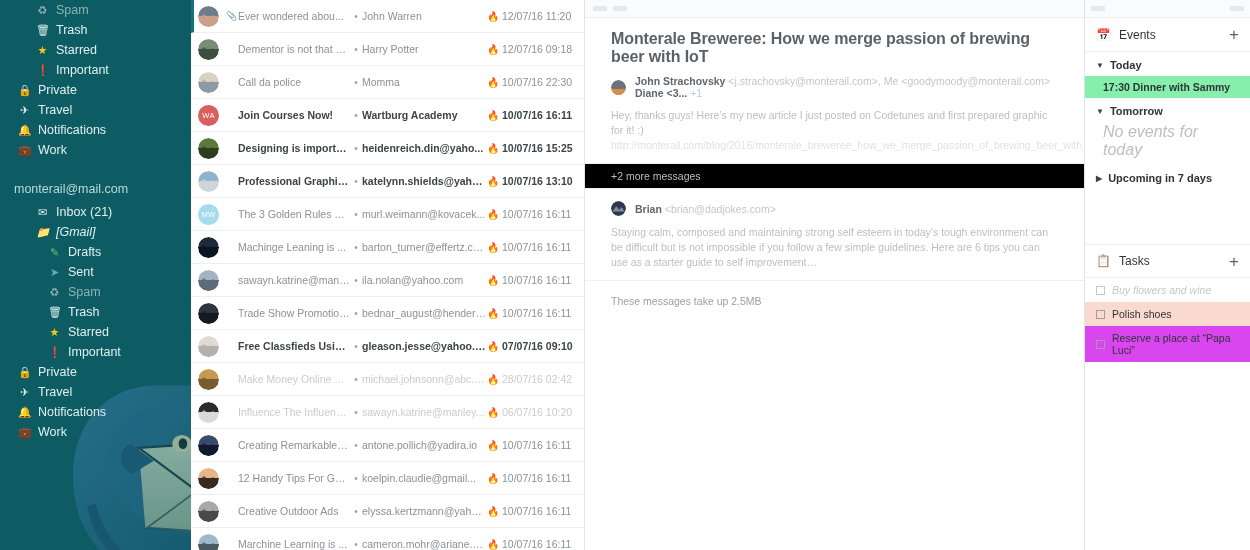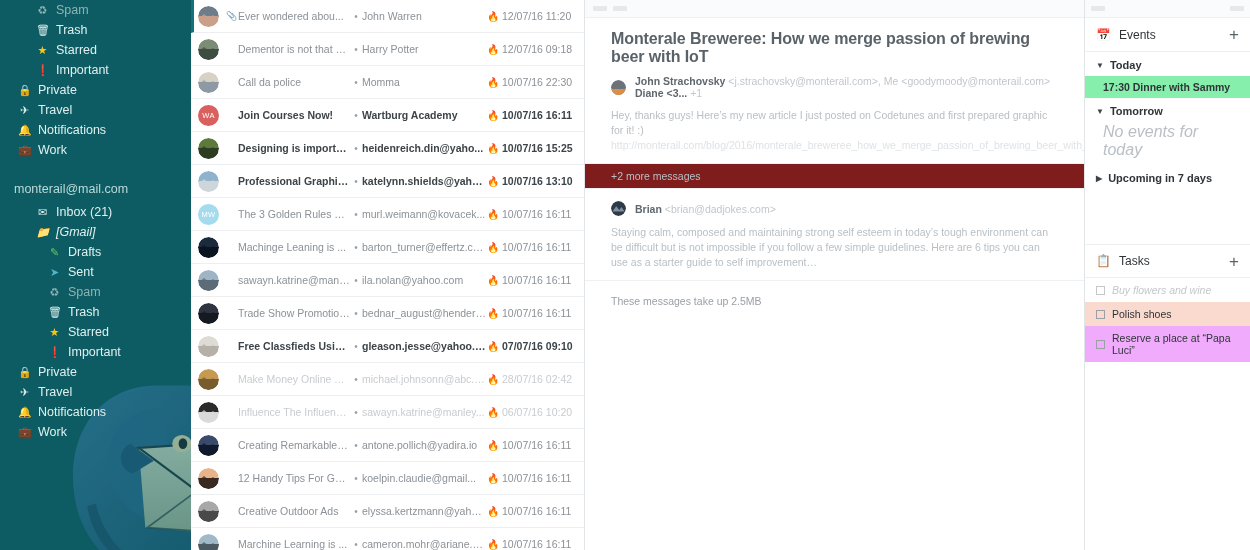--- a/index.html
+++ b/index.html
@@ -86,21 +86,21 @@
     font-size: 16px; font-weight: 700; color: #5a6269;
     letter-spacing: -.1px; margin-bottom: 9px;
   }
   .msg-from { display: flex; align-items: center; gap: 9px; margin-bottom: 9px; }
   .msg-av { width: 15px; height: 15px; border-radius: 50%; flex: 0 0 15px; overflow: hidden; }
   .msg-from-txt { font-size: 10.5px; color: #c2c7cc; }
   .msg-from-txt b { color: #5f676e; font-weight: 700; }
   .msg-body { font-size: 10.5px; line-height: 15px; color: #b9bfc4; max-width: 440px; }
   .msg-body .link { color: #dfe3e6; }
   .more-bar {
-    background: #7f1d1d; border-bottom: 1px solid #eef0f2;
+    background: #000000; border-bottom: 1px solid #eef0f2;
     font-size: 10.5px; color: #b9bfc4; padding: 6px 26px; cursor: pointer;
   }
   .size-note { font-size: 10.5px; color: #9aa0a6; padding: 14px 26px; }
 
   
   #right {
     width: 165px; flex: 0 0 165px; height: 550px; background: #fff; overflow: hidden;
   }
   .r-topbar {
     height: 18px; background: #fafbfc; border-bottom: 1px solid #edeff1;
@@ -124,21 +124,21 @@
   }
   .ev-none { font-size: 16px; color: #b9bfc4; font-style: italic; padding: 1px 11px 6px 18px; }
   .task {
     display: flex; align-items: center; gap: 7px;
     font-size: 10.5px; color: #2f3438; padding: 6px 11px; cursor: pointer;
   }
   .cb { width: 9px; height: 9px; border: 1px solid #9aa0a6; flex: 0 0 9px; display:inline-block; }
   .task.done { color: #c3c8cc; font-style: italic; }
   .task.done .cb { border-color: #c3c8cc; }
   .task.pink { background: #fad9cf; }
-  .task.yellow { background: #f0abfc; }
+  .task.yellow { background: #d946ef; }
 </style>
 </head>
 <body>
 
 <div id="app">
 
   <div id="sidebar">
     <svg class="bird" viewBox="0 0 200 200">
       <defs>
         <linearGradient id="bg1" x1="0" y1="0" x2="1" y2="1">

